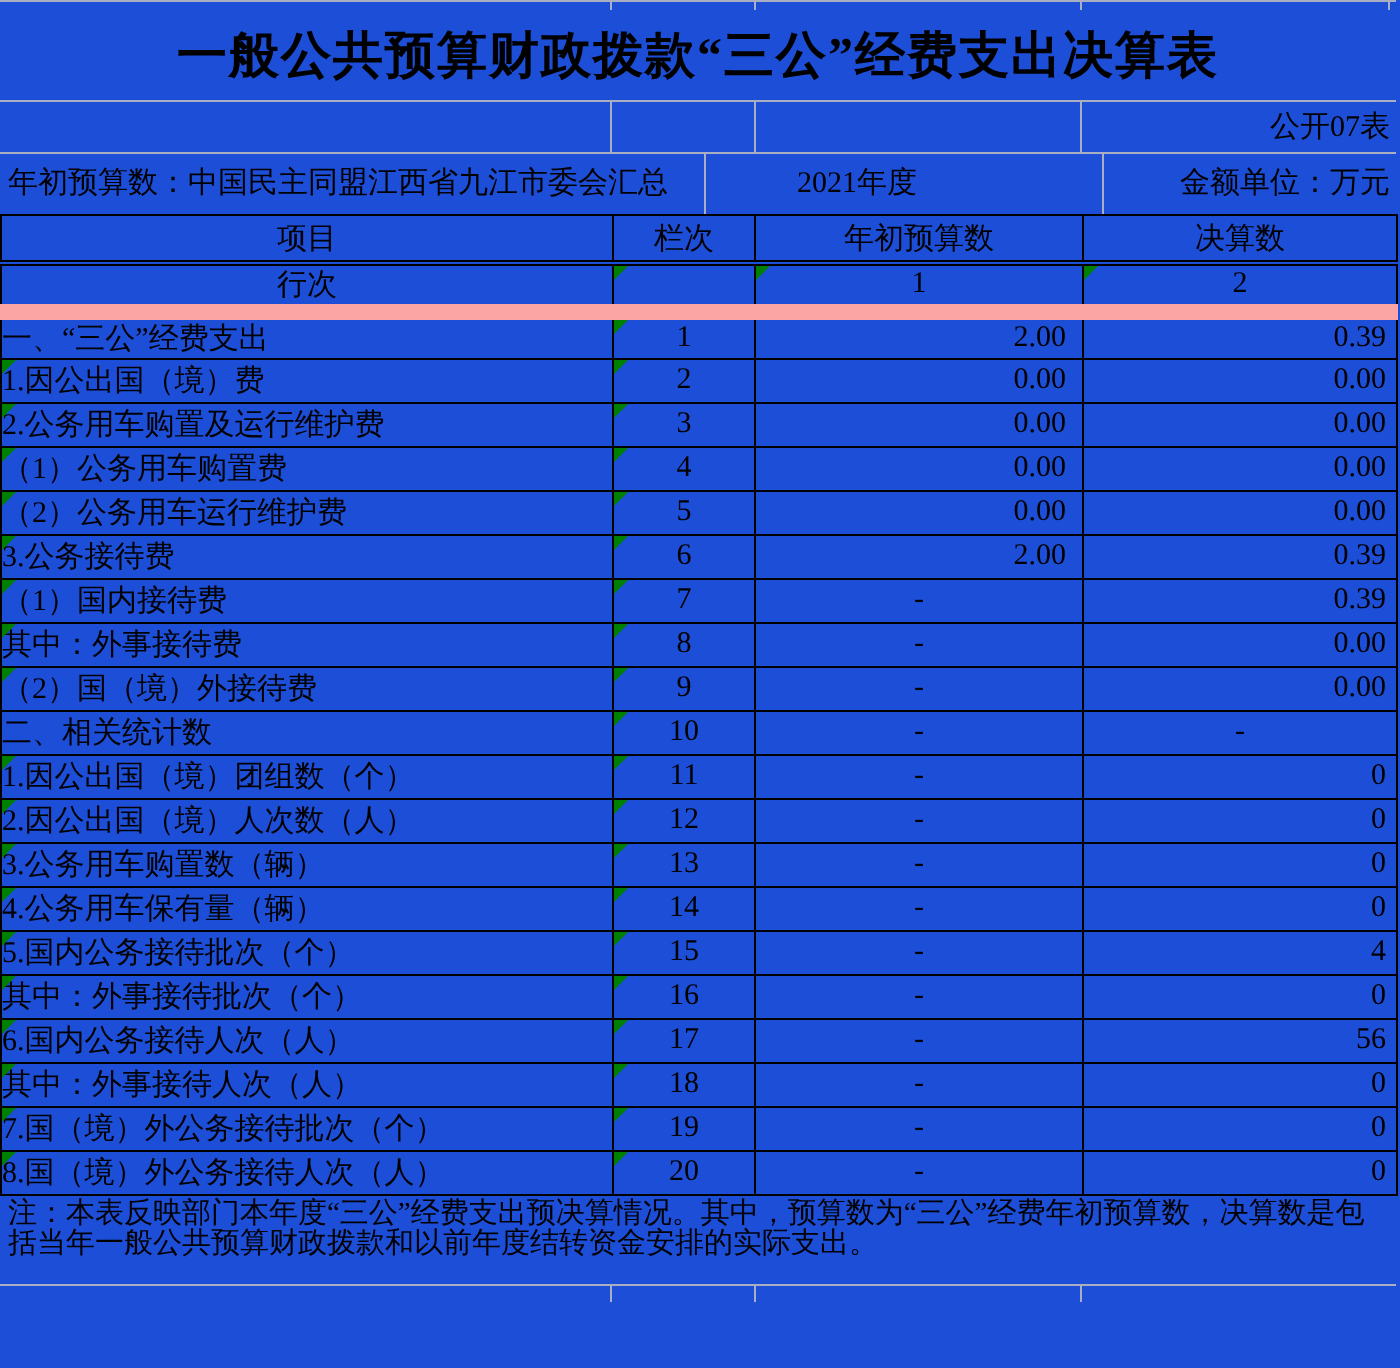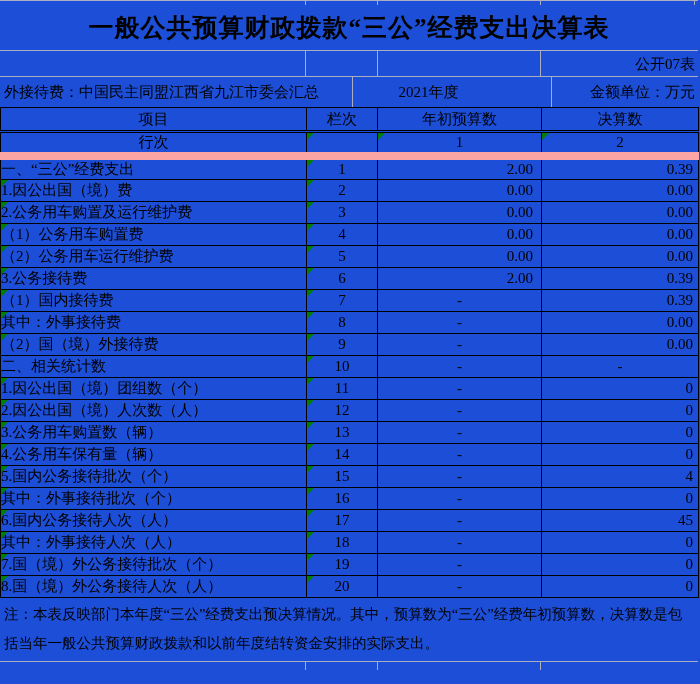--- a/index.html
+++ b/index.html
@@ -36,21 +36,21 @@
   td.c { text-align:center; }
   td.budget.r { text-align:right; padding-right:8px; }
   td.final.r  { text-align:right; padding-right:5px; }
   .ind0 { padding-left:3px; }
   .ind1 { padding-left:15px; }
   .ind2 { padding-left:24px; }
   .ind3 { padding-left:50px; }
   td.tri::after { content:""; position:absolute; top:0; left:0;
                   border-top:7px solid #008000; border-right:7px solid transparent; }
 
-  .note { width:698px; min-height:45px; font-size:14.5px; line-height:29px;
+  .note { width:698px; min-height:45px; font-size:14.5px; line-height:15px;
           padding:2px 4px 3px 4px; border-bottom:1px solid #a9aec2; }
 </style>
 </head>
 <body>
 
 <div class="sheet">
 
   <div class="strip top">
     <span class="stub" style="left:305px"></span>
     <span class="stub" style="left:377px"></span>
@@ -63,21 +63,21 @@
   </div>
 
   <div class="code-row">
     <span class="stub" style="left:305px"></span>
     <span class="stub" style="left:377px"></span>
     <span class="stub" style="left:540px"></span>
     <span>公开07表</span>
   </div>
 
   <div class="info-row">
-    <div class="cell info-cell-left">外接待费：中国民主同盟江西省九江市委会汇总</div>
+    <div class="cell info-cell-left">年初预算数：中国民主同盟江西省九江市委会汇总</div>
     <div class="cell info-cell-mid">2021年度</div>
     <div class="cell info-cell-right">金额单位：万元</div>
   </div>
 
   <table class="main">
     <colgroup>
       <col style="width:306px">
         <col style="width:71px">
         <col style="width:164px">
         <col style="width:157px">
@@ -205,21 +205,21 @@
       <td class="item ind3 tri">其中：外事接待批次（个）</td>
       <td class="c tri">16</td>
       <td class="budget c">-</td>
       <td class="final r">0</td>
     </tr>
 
     <tr>
       <td class="item ind1 tri">6.国内公务接待人次（人）</td>
       <td class="c tri">17</td>
       <td class="budget c">-</td>
-      <td class="final r">45</td>
+      <td class="final r">56</td>
     </tr>
 
     <tr>
       <td class="item ind3 tri">其中：外事接待人次（人）</td>
       <td class="c tri">18</td>
       <td class="budget c">-</td>
       <td class="final r">0</td>
     </tr>
 
     <tr>

